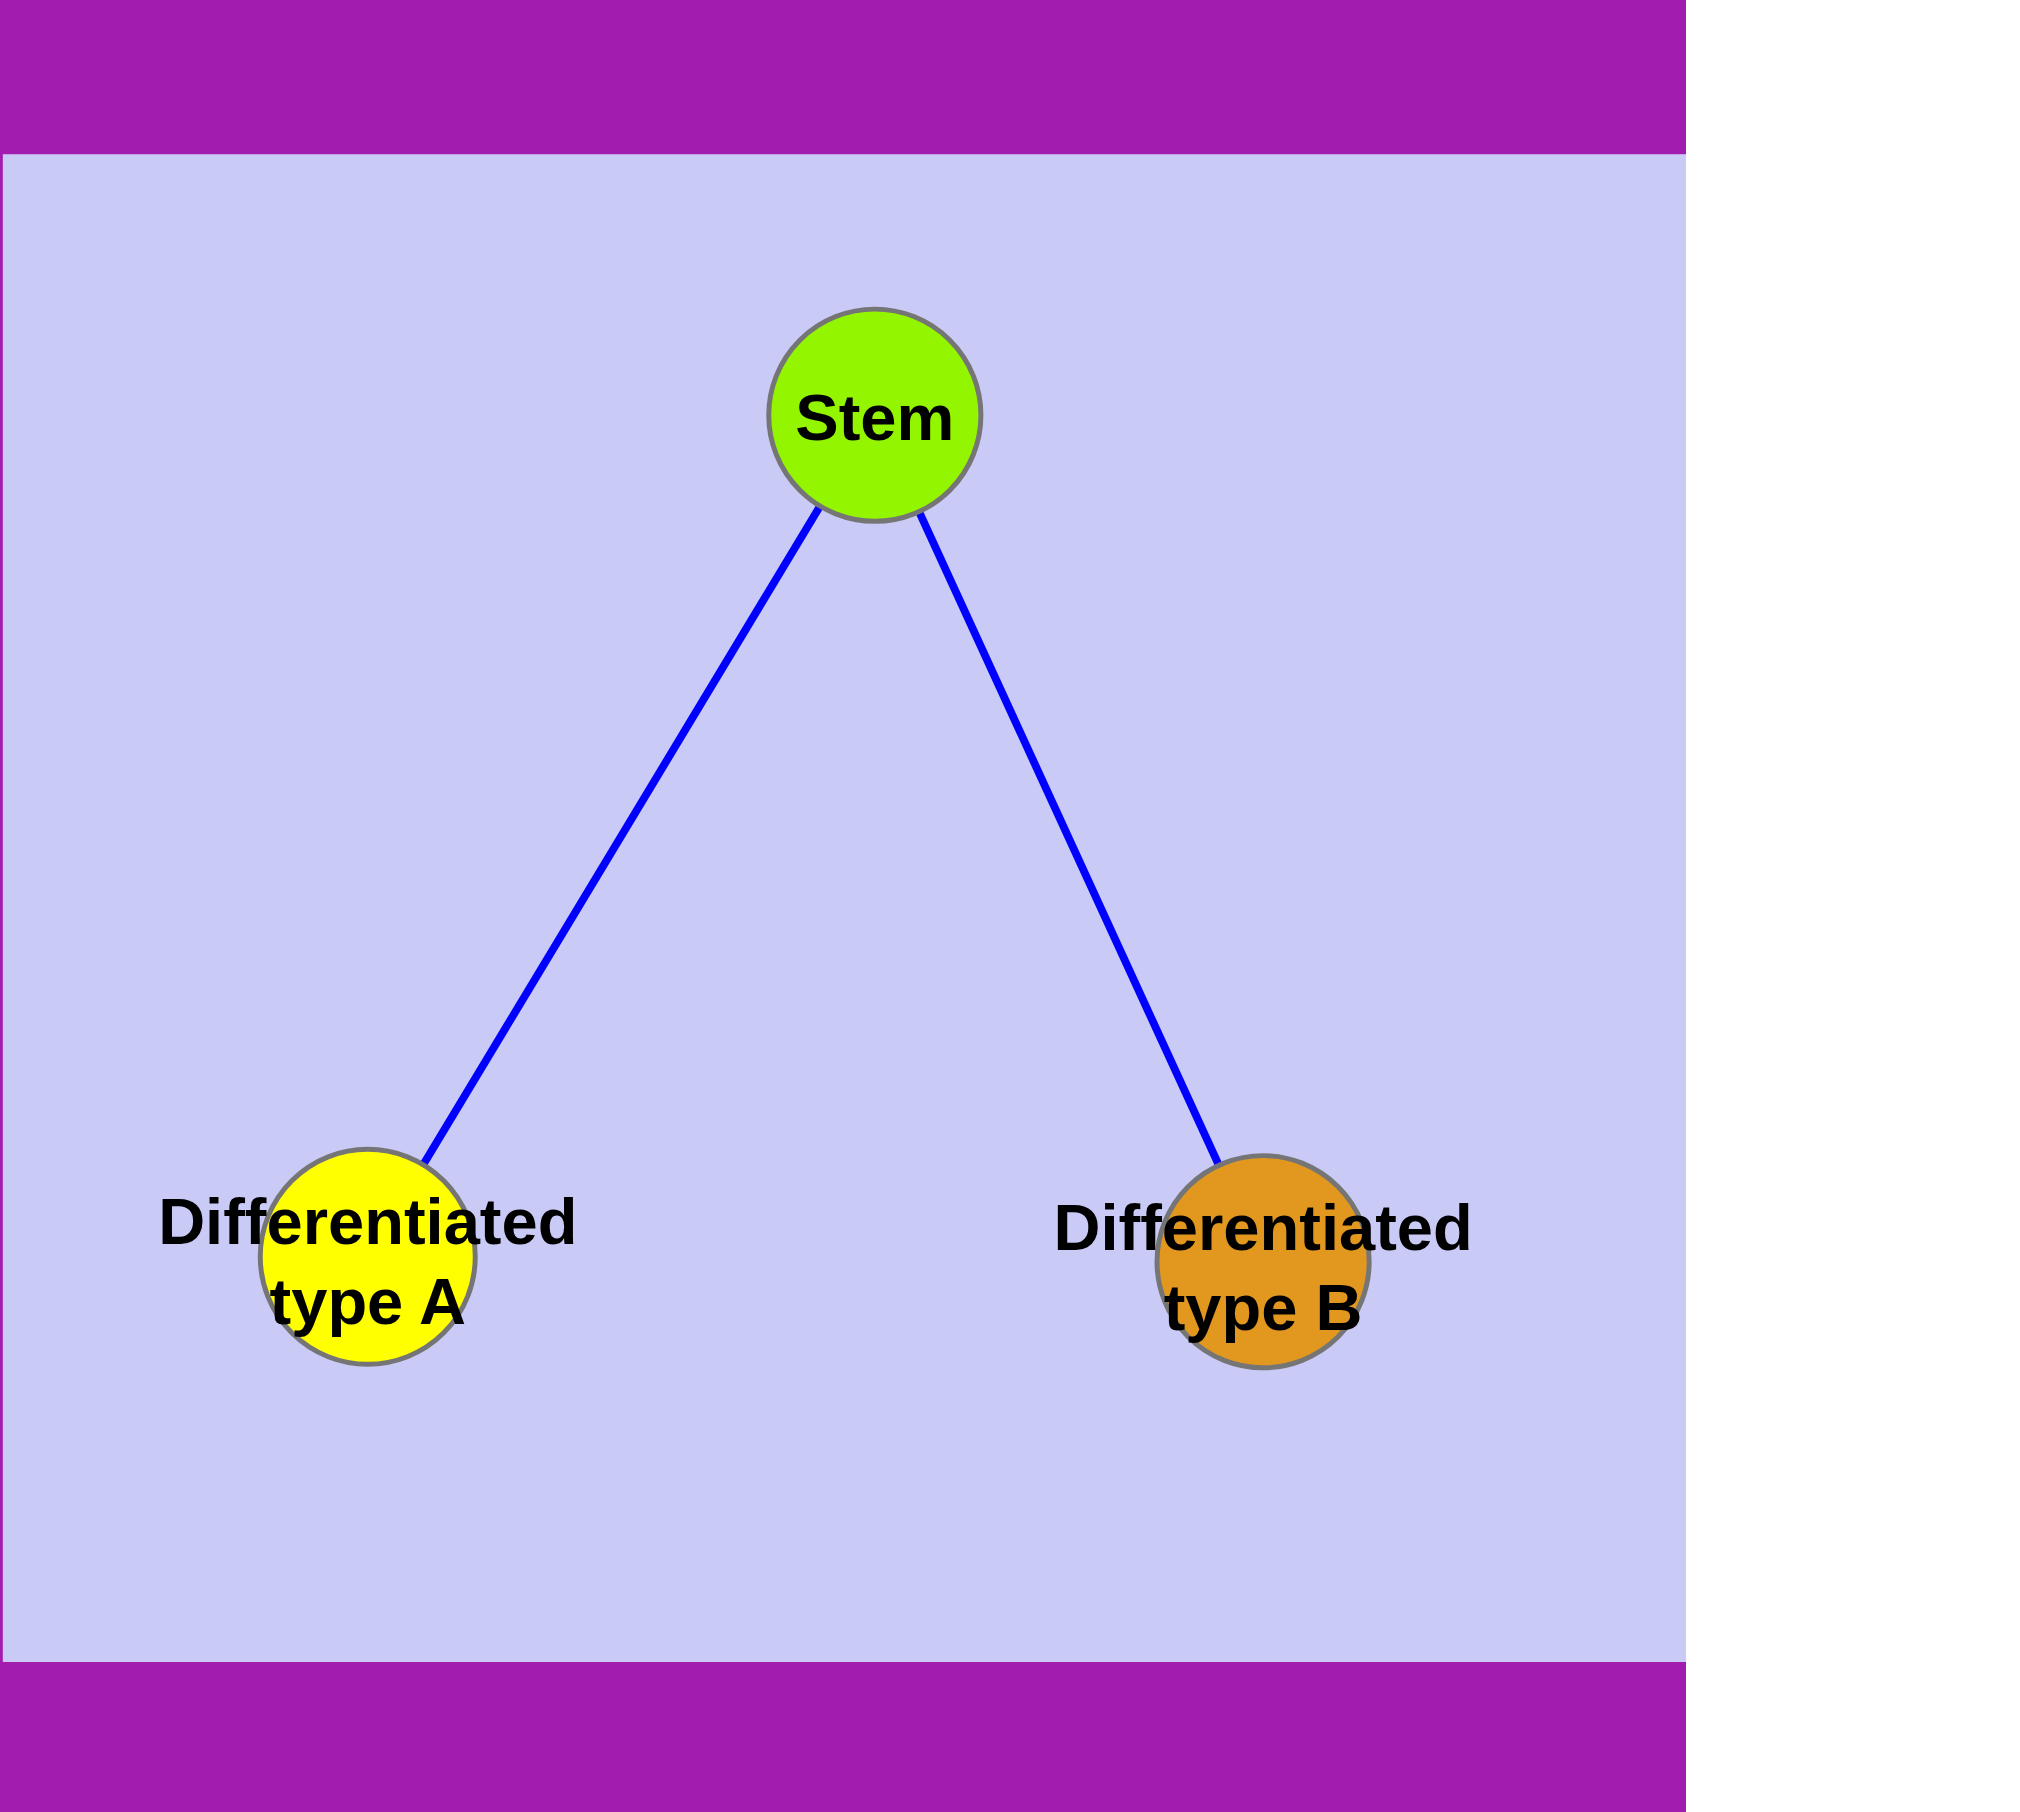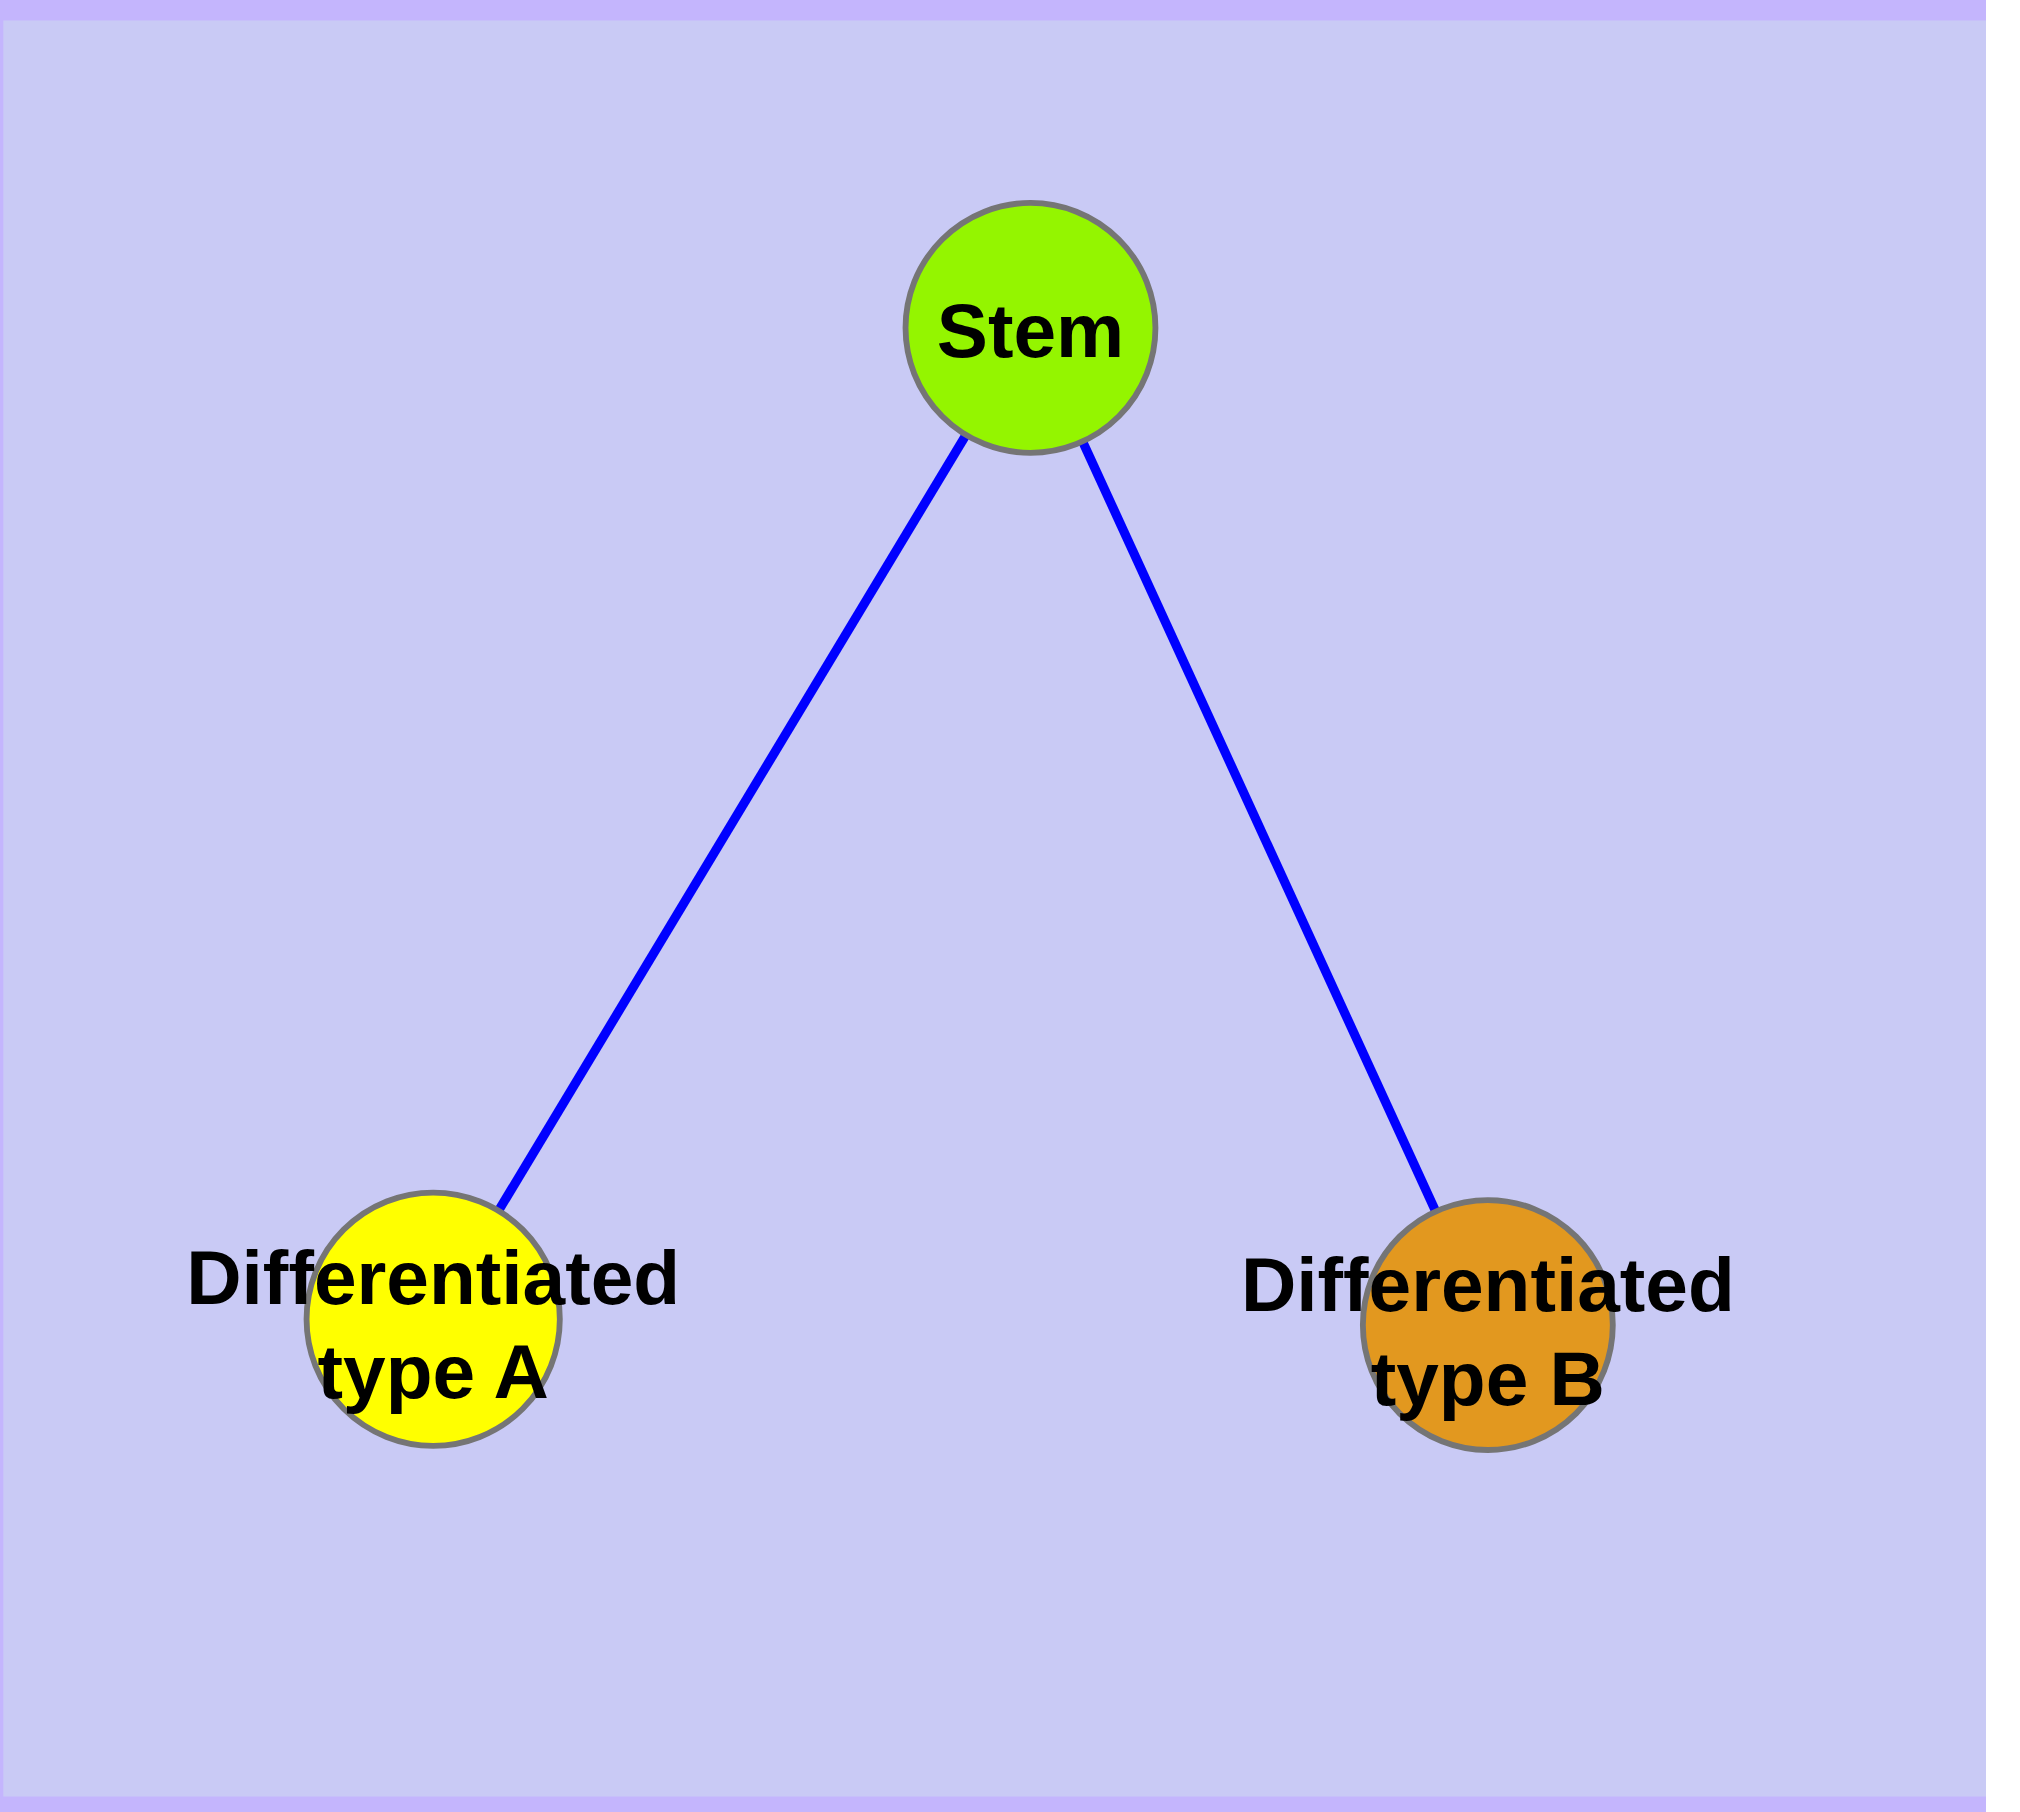--- a/index.html
+++ b/index.html
@@ -2,23 +2,23 @@
 <html style="font-size:13.6px"><head>
 <meta charset="utf-8">
 <style>
   html, body {
     margin: 0;
     padding: 0;
     background: #ffffff;
   }
   .canvas {
     position: relative;
-    width: 1986px;
+    width: 1686px;
     height: 1812px;
-    background: #c4b5fd;
+    background: #a21caf;
     overflow: hidden;
   }
   .canvas svg {
     position: absolute;
     left: 0;
     top: 0;
     width: 100%;
     height: 100%;
     display: block;
   }

